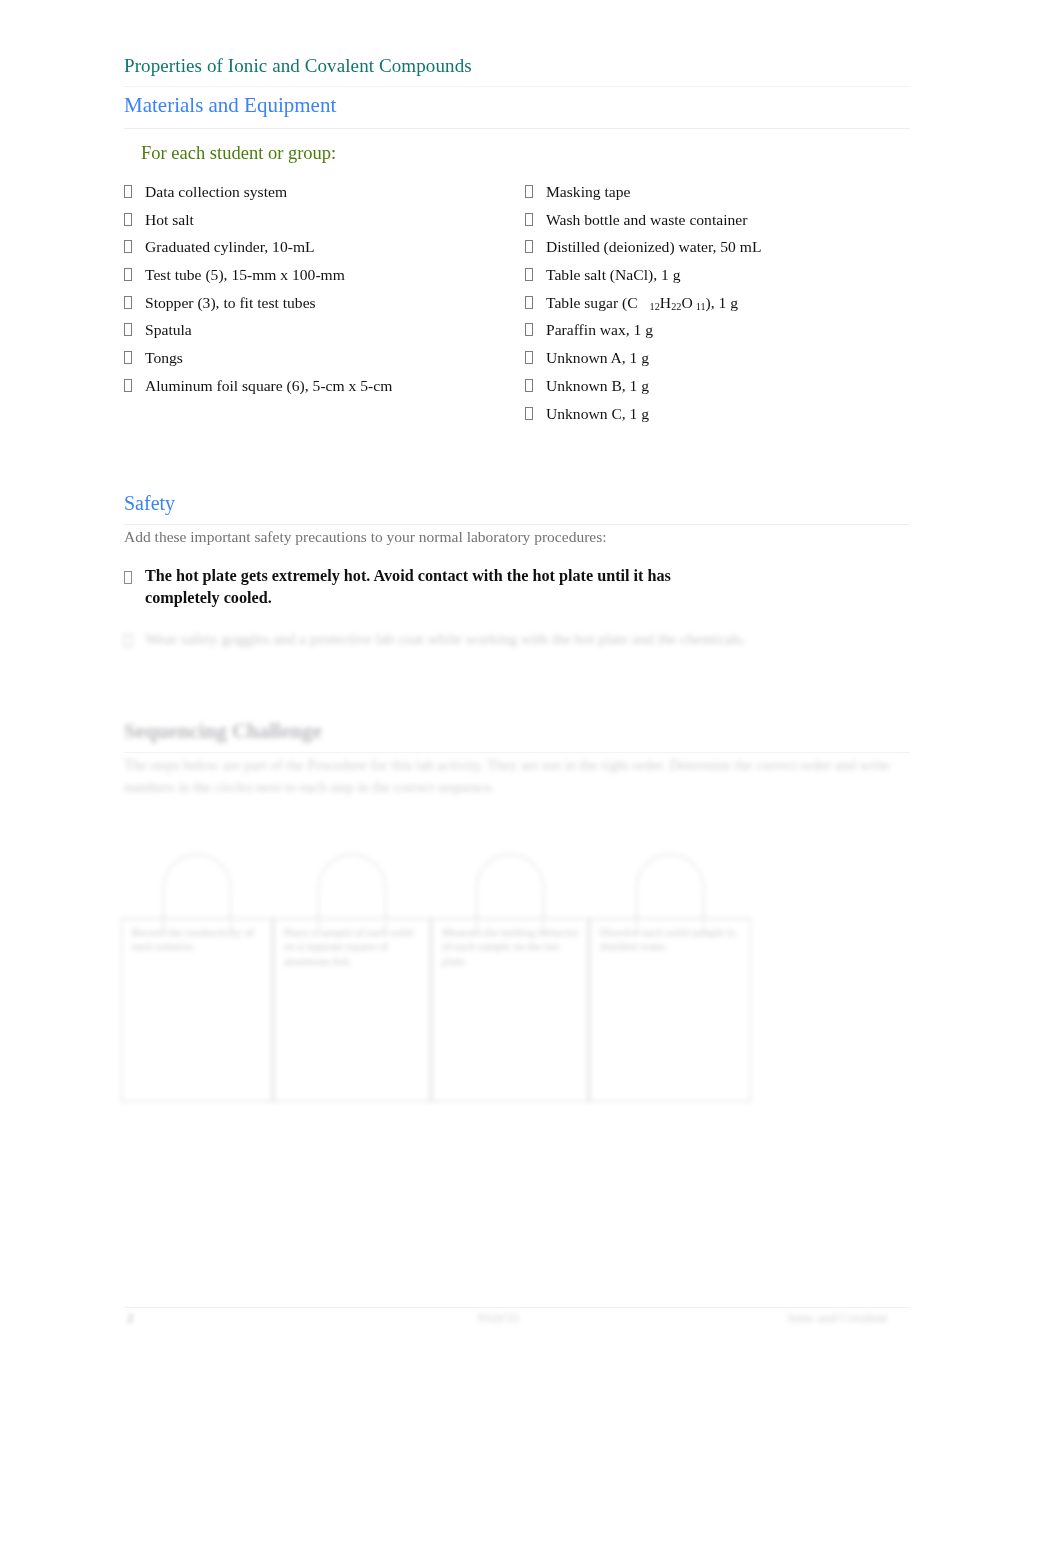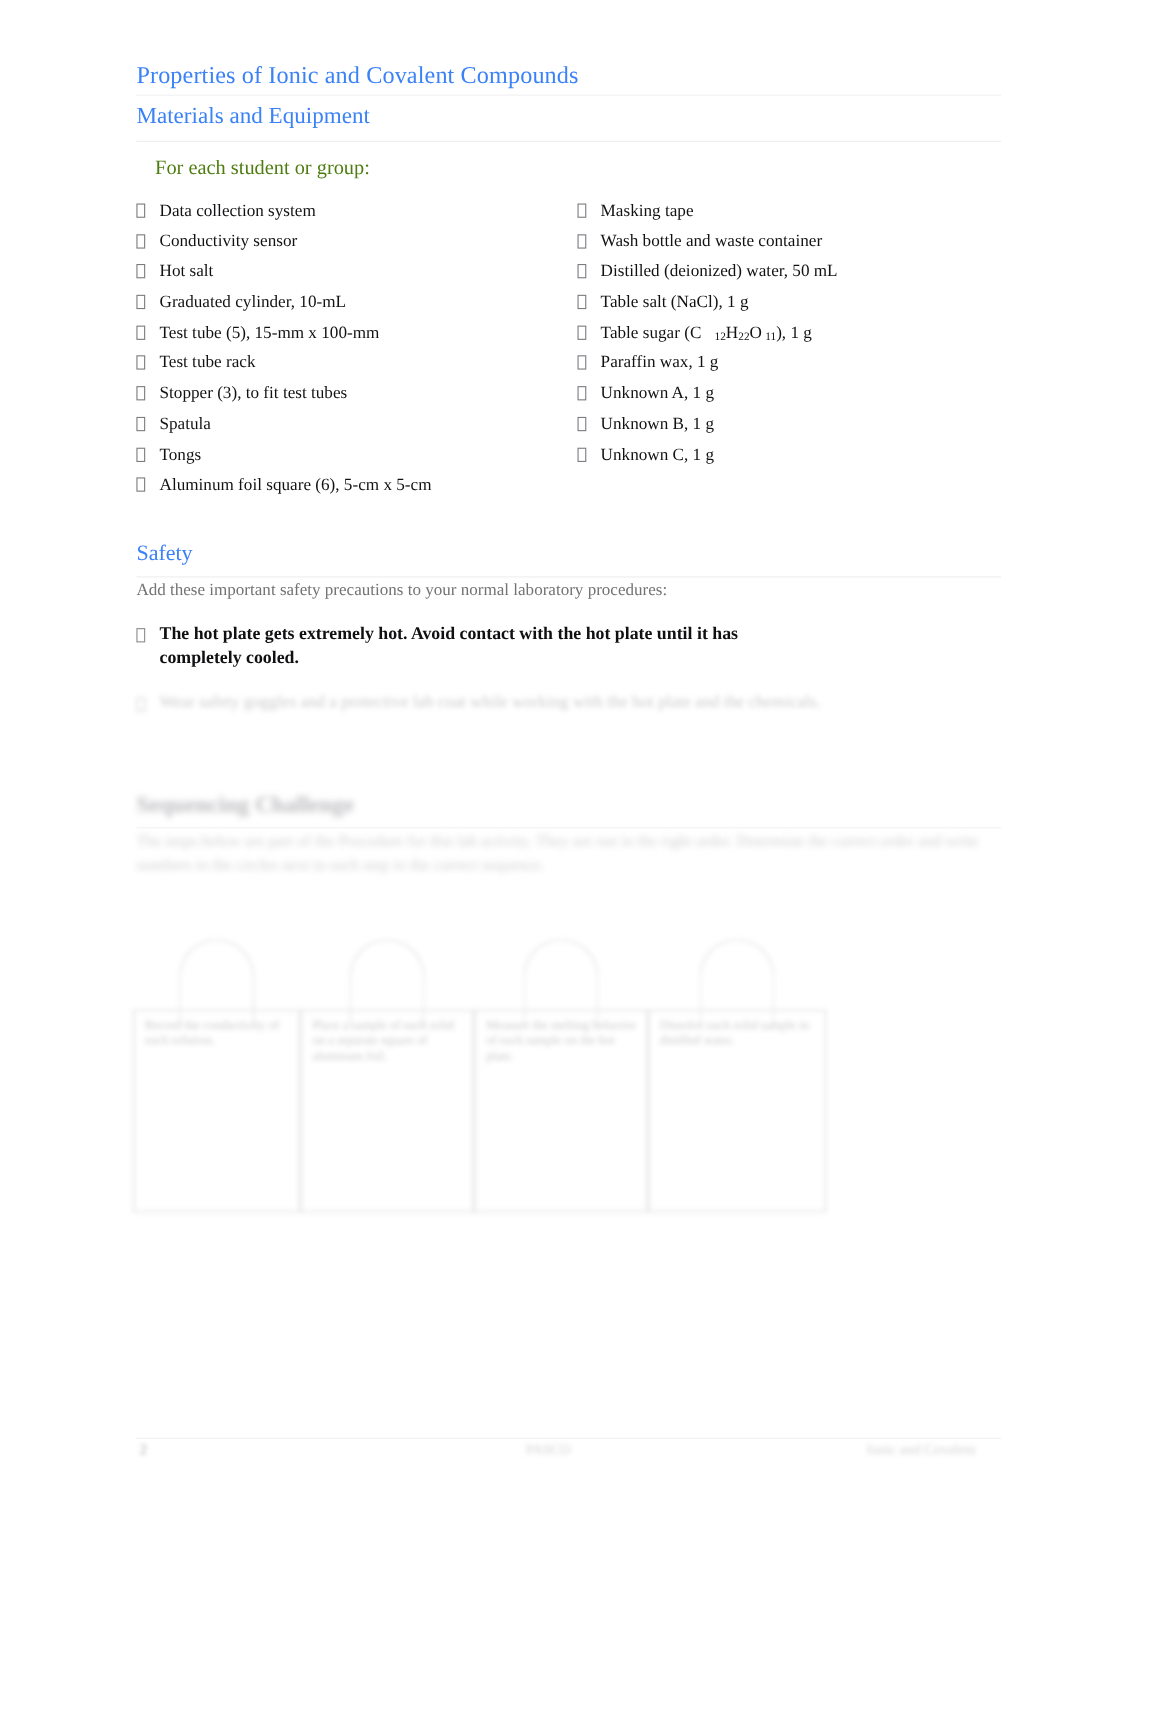--- a/index.html
+++ b/index.html
@@ -25,22 +25,22 @@
   }
 
   
   .running-header {
     position: absolute;
     left: 124px;
     top: 54px;
     width: 786px;
   }
   .running-header-text {
-    font-size: 22px;
-    color: #3b82f6;
+    font-size: 19px;
+    color: #0f766e;
     letter-spacing: 0.1px;
     line-height: 1.25;
     white-space: nowrap;
   }
   .header-rule {
     position: absolute;
     left: 124px;
     top: 86px;
     width: 786px;
     height: 1px;
@@ -306,25 +306,23 @@
   </div>
   <div class="header-rule"></div>
 
   <div class="section-heading" id="heading-materials">Materials and Equipment</div>
   <div class="section-rule" id="rule-materials"></div>
 
   <div class="lead-line" id="lead-materials">For each student or group:</div>
 
   <div class="mat-col" id="mat-col-left">
       <div class="mat-item"><span class="mat-bullet"></span><span class="mat-label">Data collection system</span></div>
-      <div class="mat-item"><span class="mat-bullet"></span><span class="mat-label">Conductivity sensor</span></div>
       <div class="mat-item"><span class="mat-bullet"></span><span class="mat-label">Hot salt</span></div>
       <div class="mat-item"><span class="mat-bullet"></span><span class="mat-label">Graduated cylinder, 10-mL</span></div>
       <div class="mat-item"><span class="mat-bullet"></span><span class="mat-label">Test tube (5), 15-mm x 100-mm</span></div>
-      <div class="mat-item"><span class="mat-bullet"></span><span class="mat-label">Test tube rack</span></div>
       <div class="mat-item"><span class="mat-bullet"></span><span class="mat-label">Stopper (3), to fit test tubes</span></div>
       <div class="mat-item"><span class="mat-bullet"></span><span class="mat-label">Spatula</span></div>
       <div class="mat-item"><span class="mat-bullet"></span><span class="mat-label">Tongs</span></div>
       <div class="mat-item"><span class="mat-bullet"></span><span class="mat-label">Aluminum foil square (6), 5-cm x 5-cm</span></div>
     </div>
   <div class="mat-col" id="mat-col-right">
       <div class="mat-item"><span class="mat-bullet"></span><span class="mat-label">Masking tape</span></div>
       <div class="mat-item"><span class="mat-bullet"></span><span class="mat-label">Wash bottle and waste container</span></div>
       <div class="mat-item"><span class="mat-bullet"></span><span class="mat-label">Distilled (deionized) water, 50 mL</span></div>
       <div class="mat-item"><span class="mat-bullet"></span><span class="mat-label">Table salt (NaCl), 1 g</span></div>

